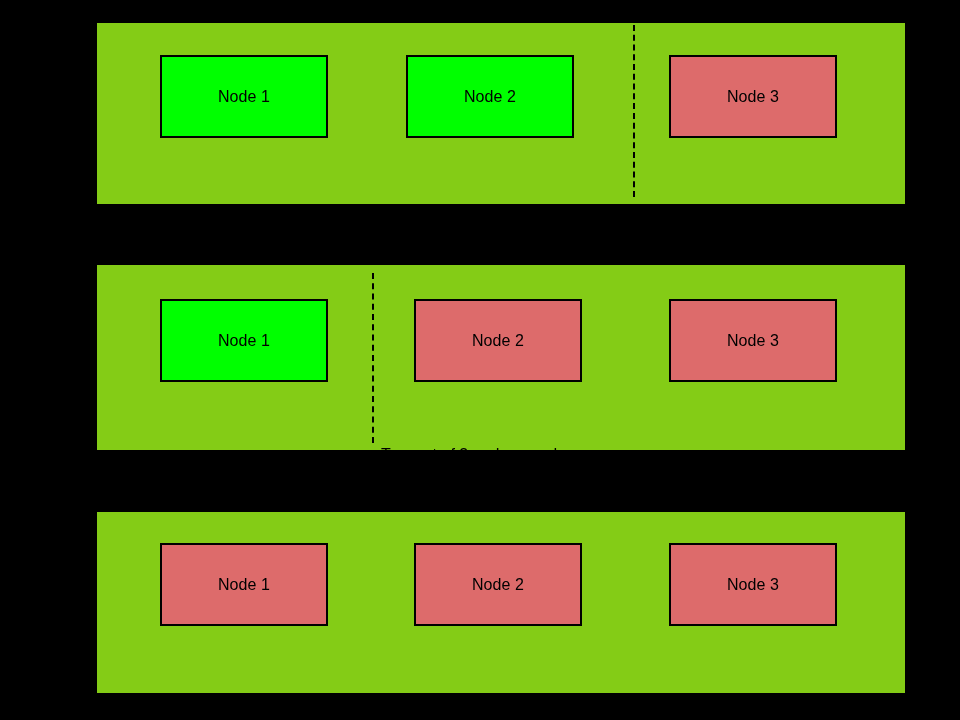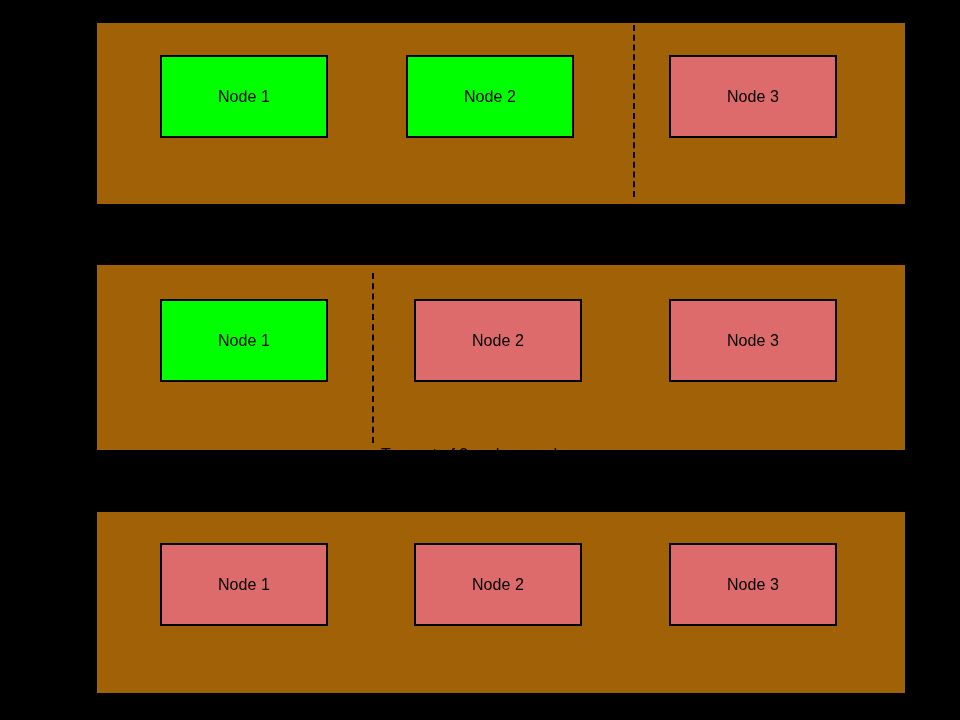--- a/index.html
+++ b/index.html
@@ -20,21 +20,21 @@
     position: absolute;
     left: 0;
     top: 0;
     width: 960px;
     height: 720px;
     background: #000000;
   }
 
   .panel {
     position: absolute;
-    background: #a16207;
+    background: #84cc16;
     box-sizing: border-box;
   }
 
   .node-box {
     position: absolute;
     box-sizing: border-box;
     border: 2px solid #000000;
     display: flex;
     align-items: center;
     justify-content: center;

